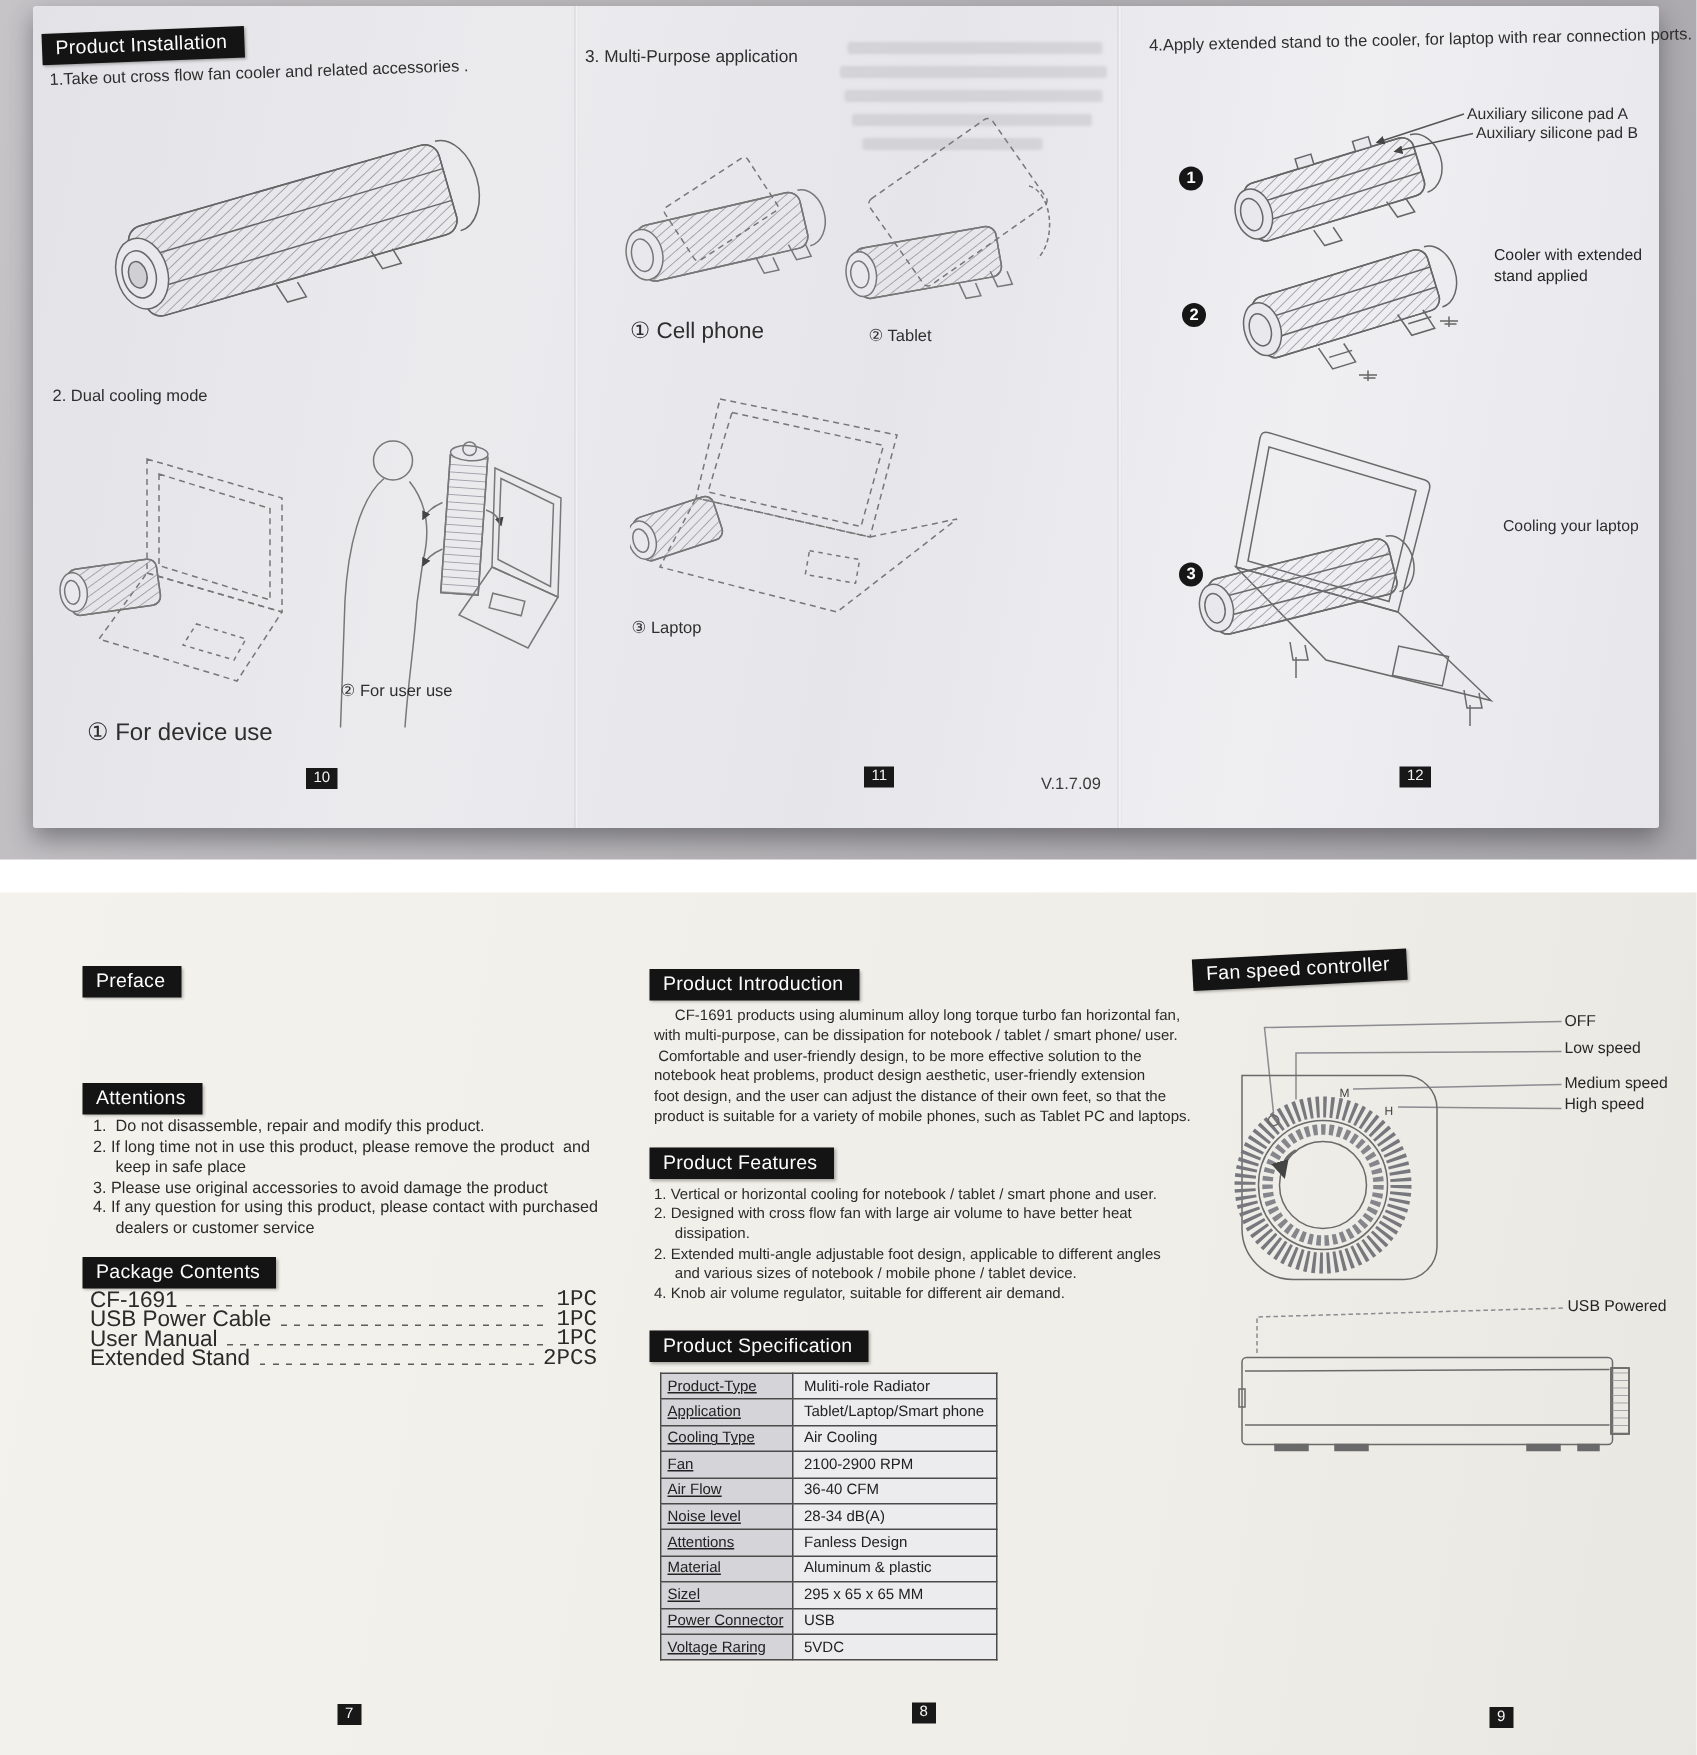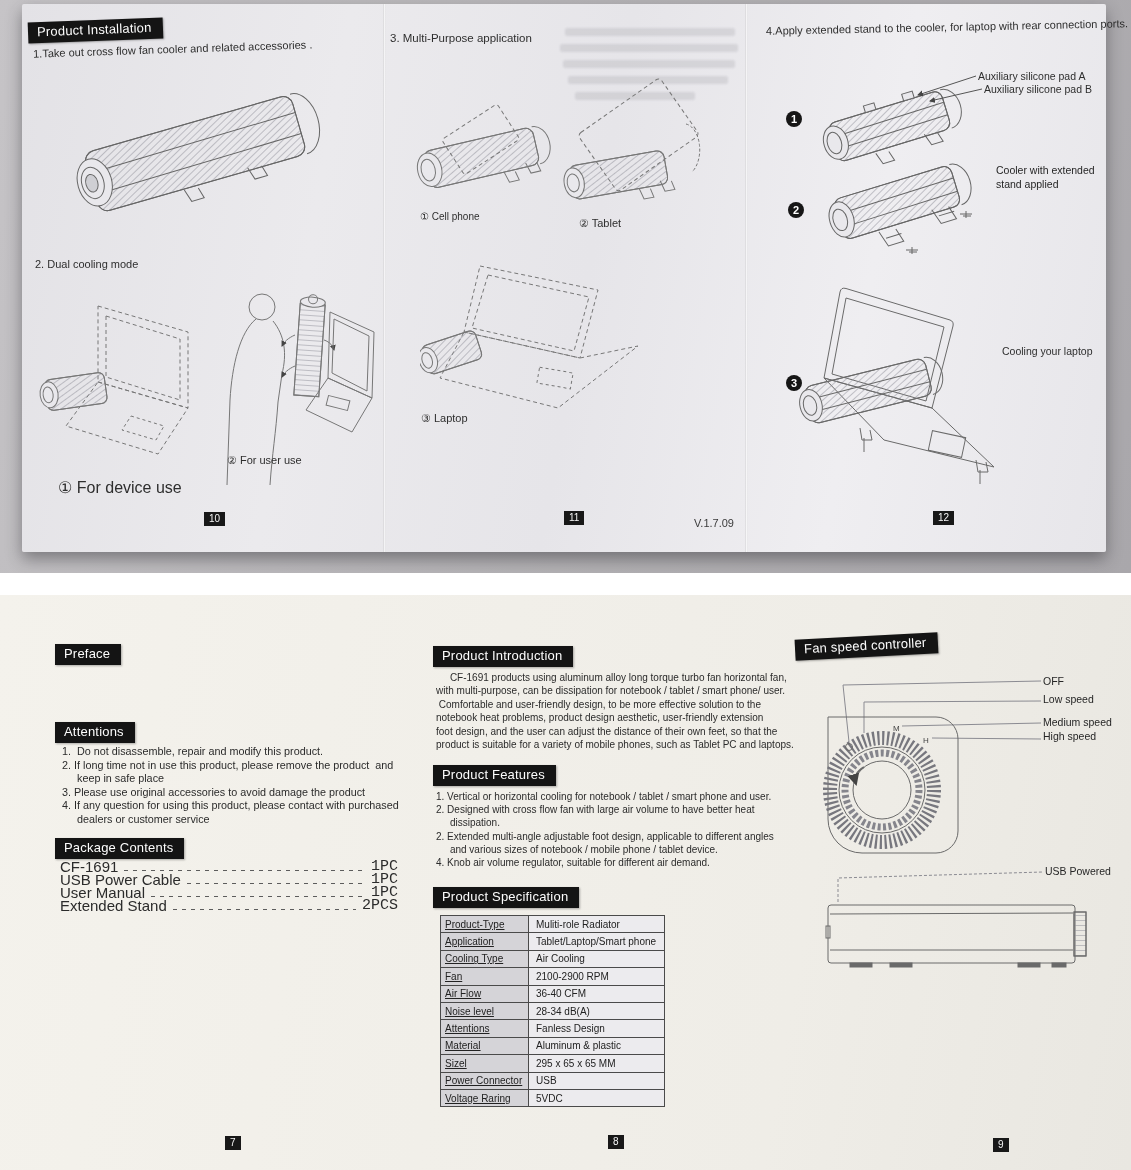--- a/index.html
+++ b/index.html
@@ -146,40 +146,40 @@
         <path d="M78,120 l3,11 h10 l-2,-9"></path>
         <path d="M100,116 l3,11 h10 l-2,-9"></path>
       </g>
       <g transform="rotate(-35 80 62)">
         <rect x="30" y="28" width="100" height="70" rx="4" stroke-dasharray="4 3"></rect>
       </g>
       <path d="M128,52 a16,26 0 0 1 6,48" stroke-dasharray="3 2"></path>
     </g>
   </svg>
 
-  <div class="txt" style="left:420px; top:211px; font-size:10px">① Cell phone</div>
+  <div class="txt" style="left:420px; top:211px; font-size:15px">① Cell phone</div>
   <div class="txt" style="left:579px; top:217px; font-size:11px">② Tablet</div>
 
   <svg class="illus" style="left:420px; top:258px" width="225" height="160" viewBox="0 0 225 160">
     <g stroke="#777" fill="none">
       <path d="M60,8 L178,32 L160,100 L44,74 Z" stroke-dasharray="4 3"></path>
       <path d="M68,17 L169,39 L154,93 L52,70 Z" stroke-dasharray="4 3"></path>
       <path d="M44,74 L160,100 L218,88 L138,150 L20,120 Z" stroke-dasharray="4 3"></path>
       <rect x="118" y="112" width="34" height="16" transform="rotate(10 135 120)" stroke-dasharray="3 3"></rect>
       <g transform="rotate(-18 30 95)">
         <rect x="4" y="80" width="56" height="30" rx="6" fill="url(#h1)"></rect>
         <rect x="4" y="80" width="56" height="30" rx="6"></rect>
         <ellipse cx="7" cy="95" rx="9" ry="13" fill="#e9e8ec"></ellipse>
         <ellipse cx="6" cy="95" rx="5" ry="8"></ellipse>
       </g>
     </g>
   </svg>
 
   <div class="txt" style="left:421px; top:412px; font-size:11px">③ Laptop</div>
-  <div class="badge" style="left:564px; top:511px">11</div>
+  <div class="badge" style="left:576px; top:511px">11</div>
   <div class="txt" style="left:694px; top:517px; font-size:11px; color:#3a3a3a">V.1.7.09</div>
 
   <div class="txt" style="left:766px; top:21px; font-size:11px; transform:rotate(-1.2deg)">4.Apply extended stand to the cooler, for laptop with rear connection ports.</div>
 
   <div class="numcircle" style="left:786px; top:111px">1</div>
   <svg class="illus" style="left:812px; top:58px" width="160" height="140" viewBox="0 0 160 140">
     <g transform="rotate(-17 80 80)" stroke="#666" fill="none">
       <rect x="22" y="48" width="118" height="40" rx="8" fill="url(#h1)"></rect>
       <rect x="22" y="48" width="118" height="40" rx="8"></rect>
       <line x1="24" y1="62" x2="140" y2="61"></line>

